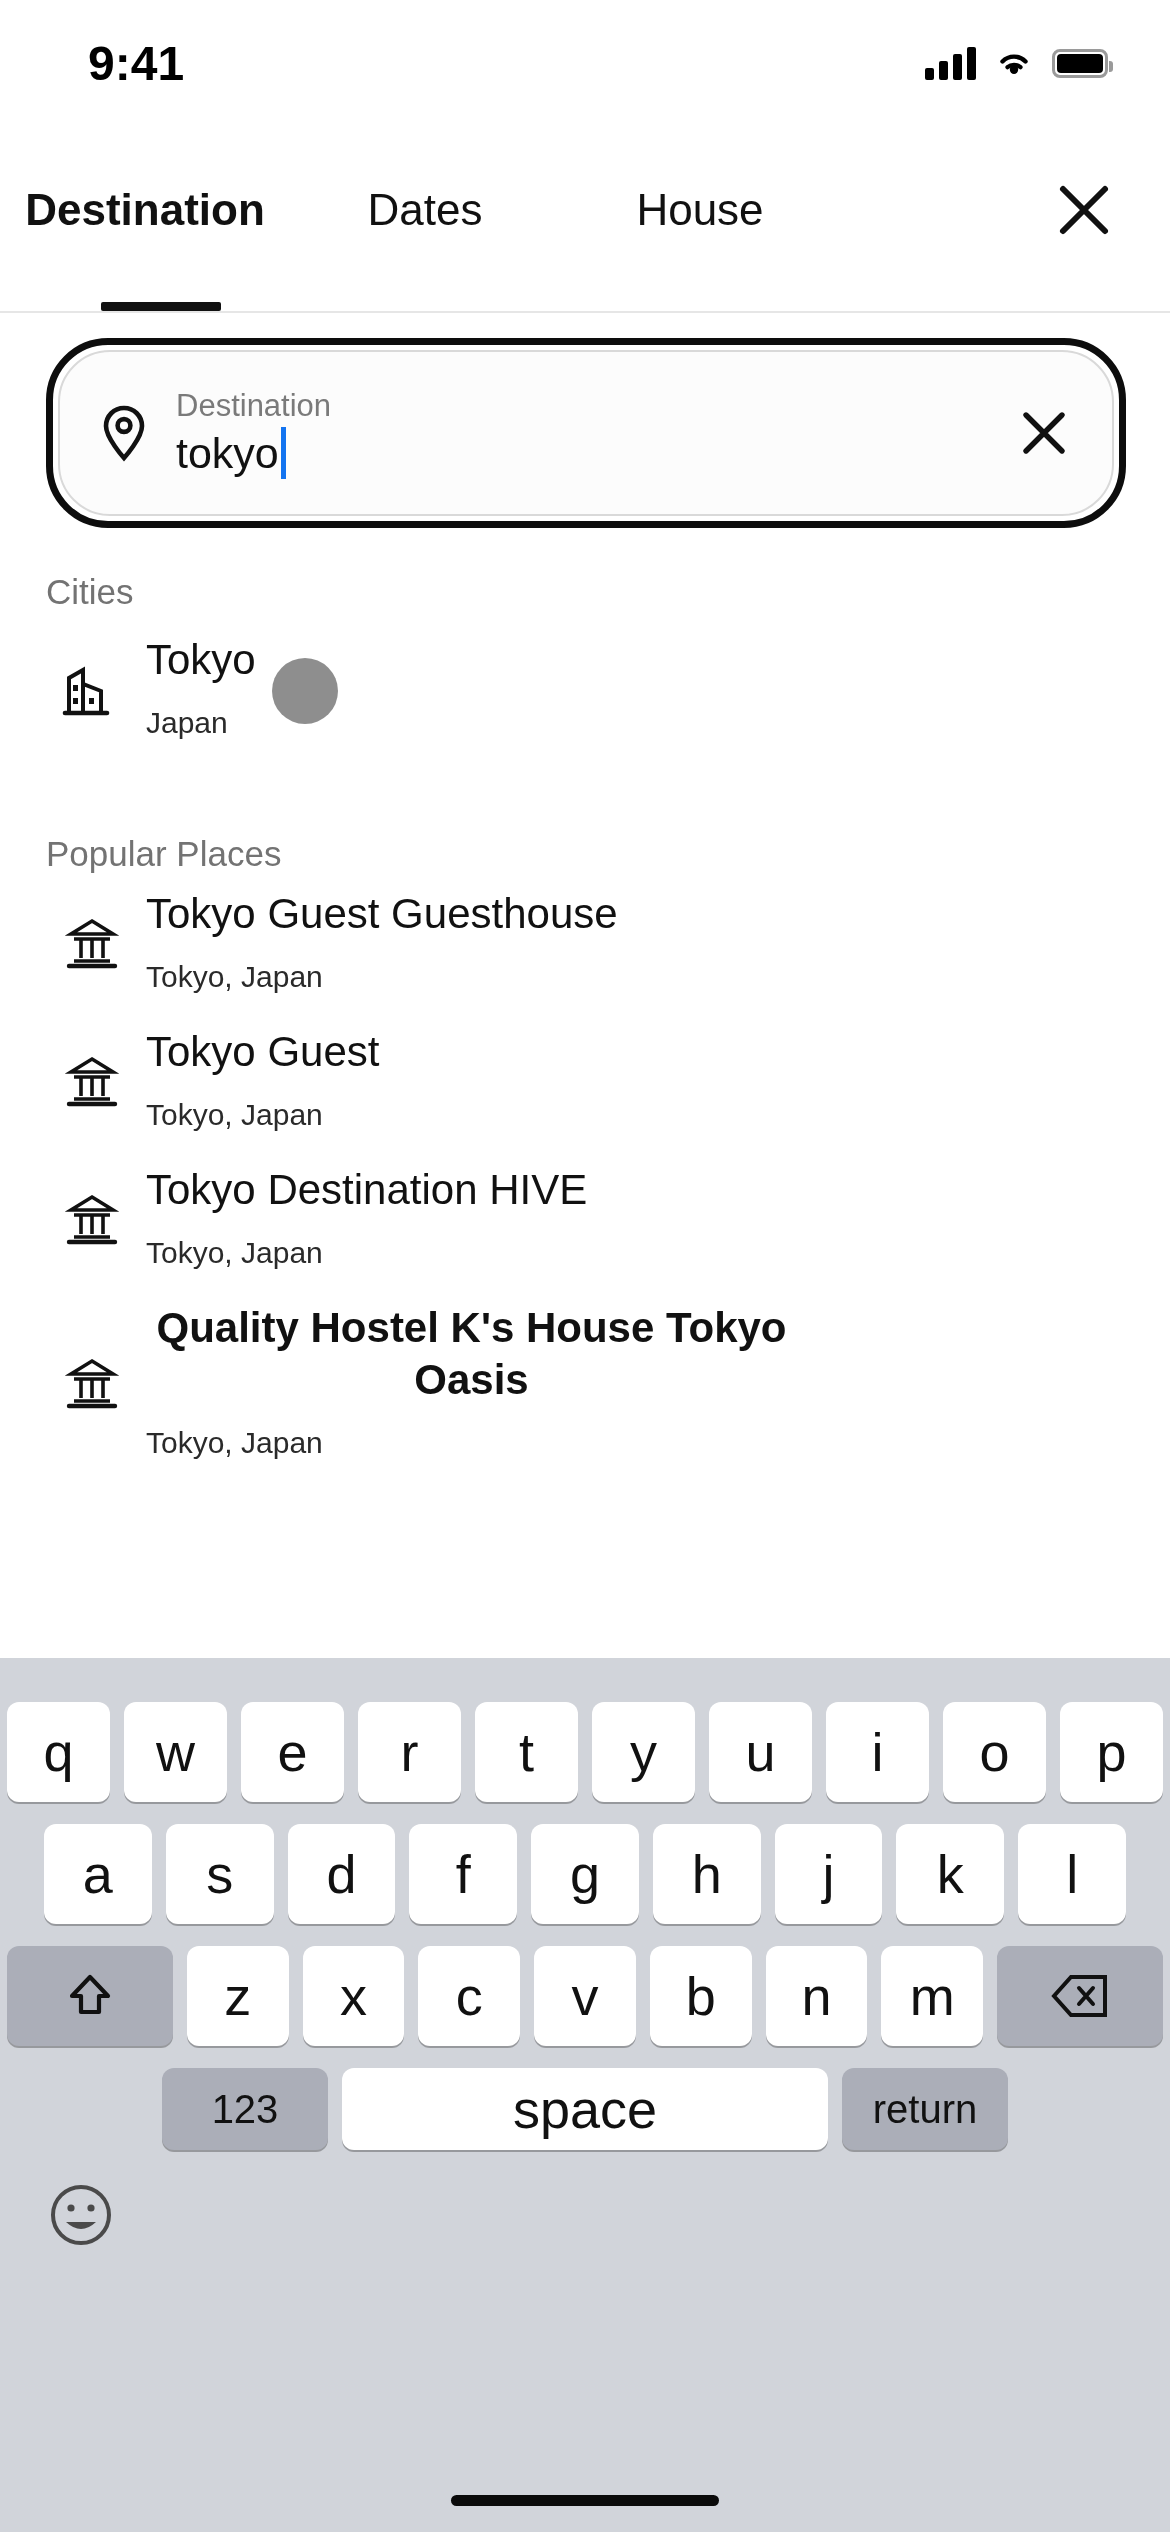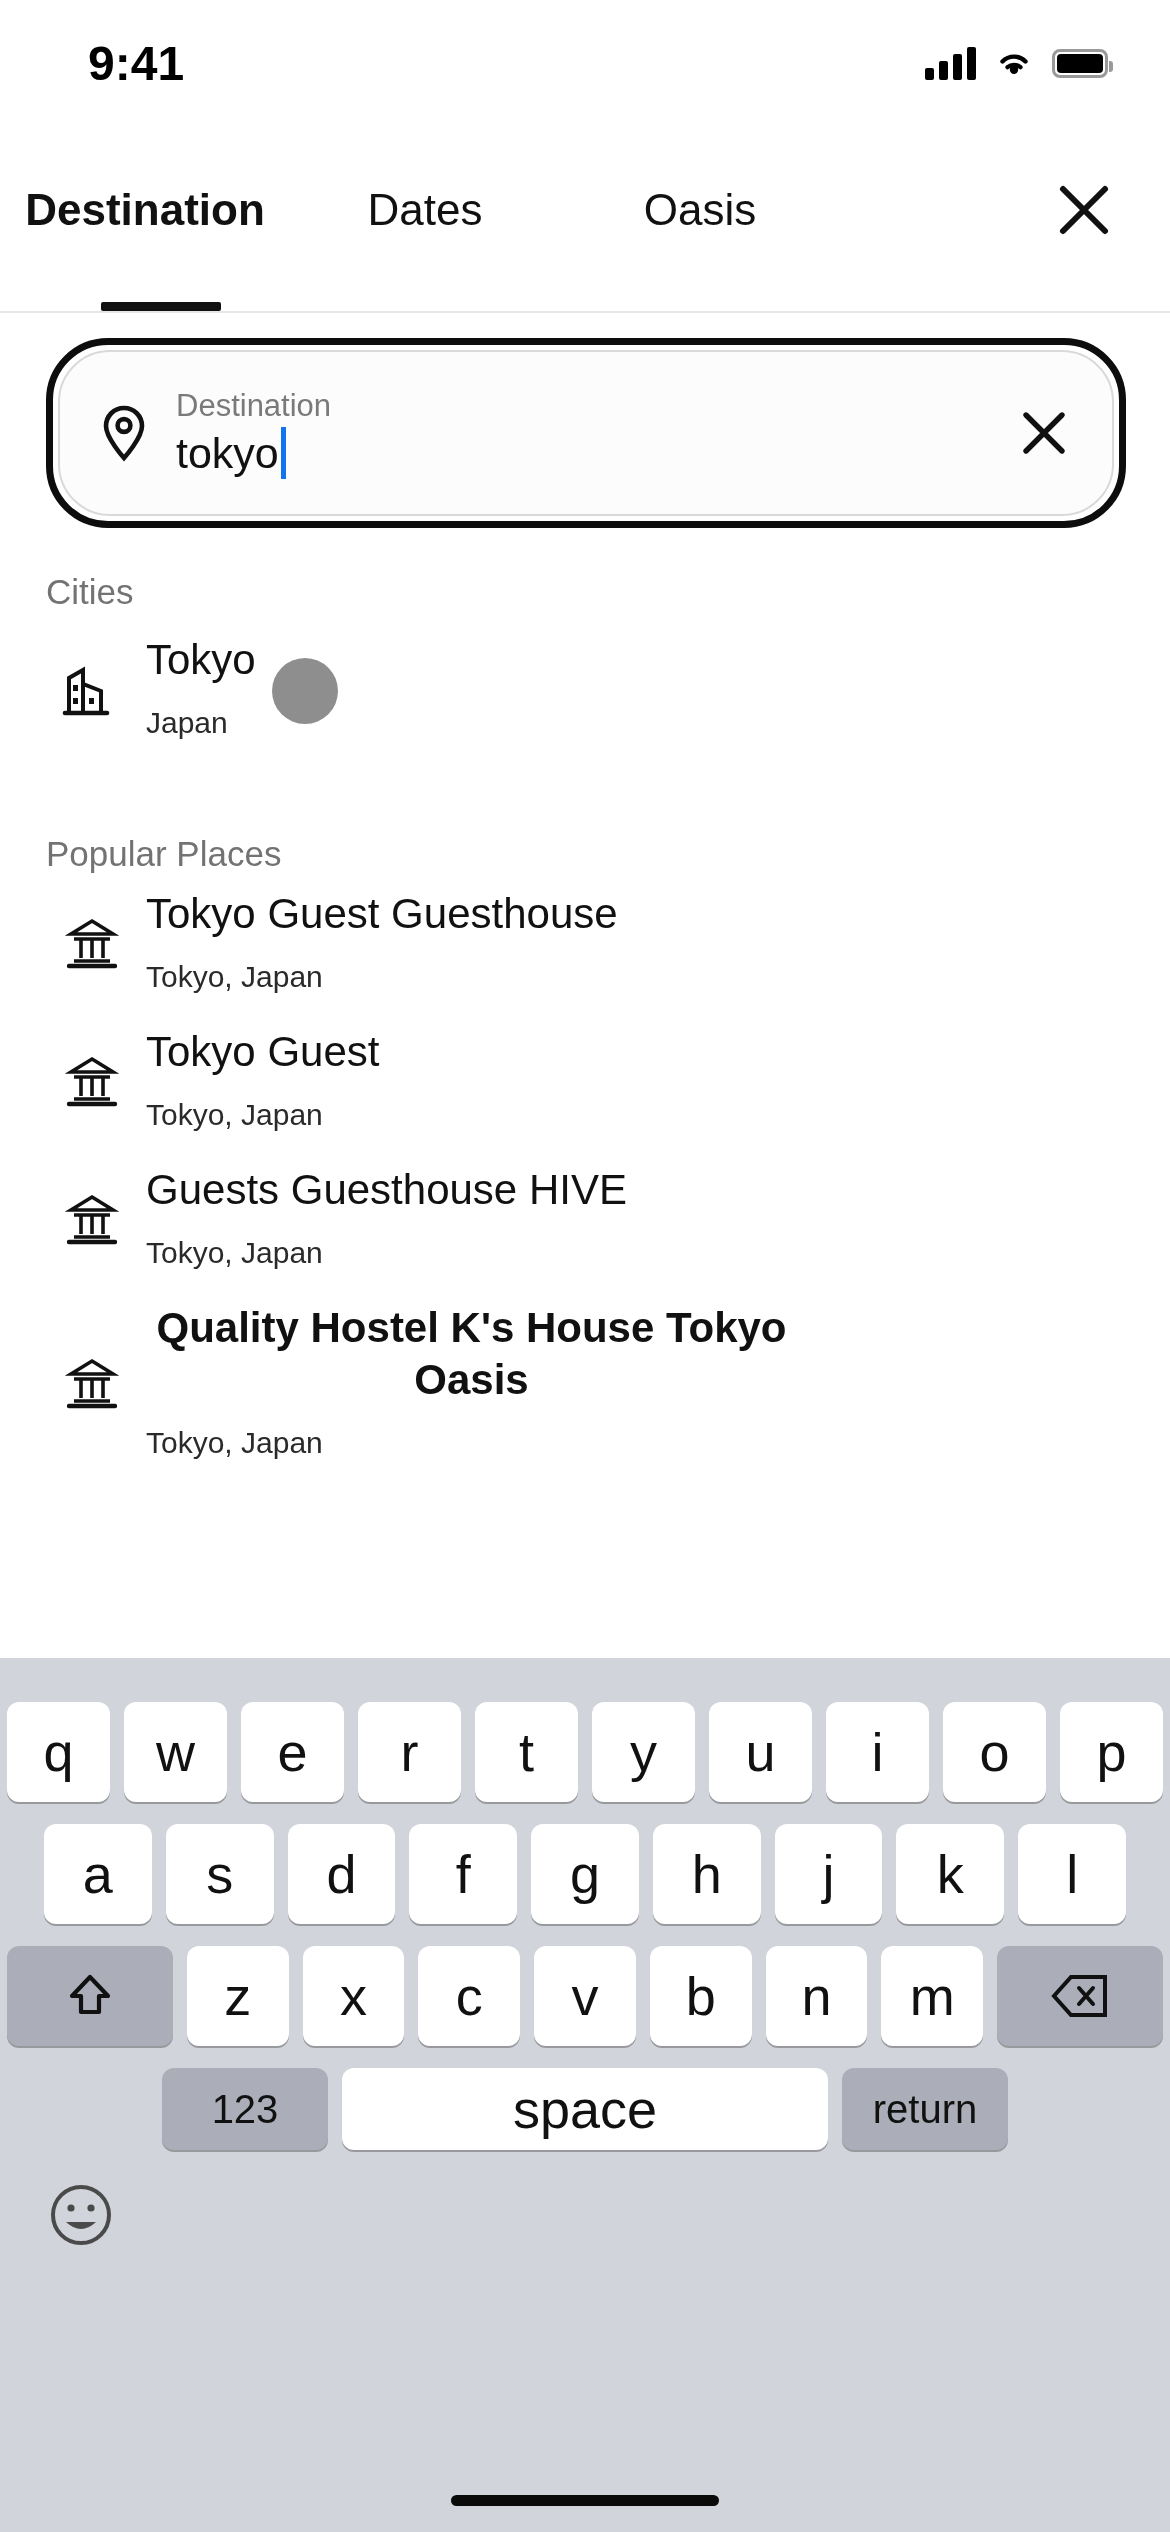--- a/index.html
+++ b/index.html
@@ -172,21 +172,21 @@
 
   <div class="tabbar">
     <div class="tabs">
       <div class="tab t-dest">
         <span>Destination</span>
       </div>
       <div class="tab t-dates">
         <span>Dates</span>
       </div>
       <div class="tab t-guests">
-        <span>Oasis</span>
+        <span>House</span>
       </div>
     </div>
     <div class="tab-underline"></div>
     <div class="close-x">
       <svg width="60" height="60" viewBox="0 0 60 60">
         <path d="M9 9 L51 51 M51 9 L9 51" stroke="#111" stroke-width="6" stroke-linecap="round"></path>
       </svg>
     </div>
   </div>
 
@@ -276,21 +276,21 @@
       <div class="row-icon">
         <svg width="58" height="58" viewBox="0 0 58 58">
           <path d="M29 7 L50 20 L8 20 Z" fill="none" stroke="#111" stroke-width="3.6"></path>
           <path d="M11 25 L47 25" stroke="#111" stroke-width="3.6"></path>
           <path d="M18 25 L18 44 M29 25 L29 44 M40 25 L40 44" stroke="#111" stroke-width="3.6"></path>
           <path d="M11 47 L47 47" stroke="#111" stroke-width="3.6"></path>
           <path d="M6 52 L52 52" stroke="#111" stroke-width="4.4" stroke-linecap="round"></path>
         </svg>
       </div>
       <div class="row-texts">
-        <div class="row-title">Guests Guesthouse HIVE</div>
+        <div class="row-title">Tokyo Destination HIVE</div>
         <div class="row-sub">Tokyo, Japan</div>
       </div>
     </div>
 
     <div class="row">
       <div class="row-icon">
         <svg width="58" height="58" viewBox="0 0 58 58">
           <path d="M29 7 L50 20 L8 20 Z" fill="none" stroke="#111" stroke-width="3.6"></path>
           <path d="M11 25 L47 25" stroke="#111" stroke-width="3.6"></path>
           <path d="M18 25 L18 44 M29 25 L29 44 M40 25 L40 44" stroke="#111" stroke-width="3.6"></path>

